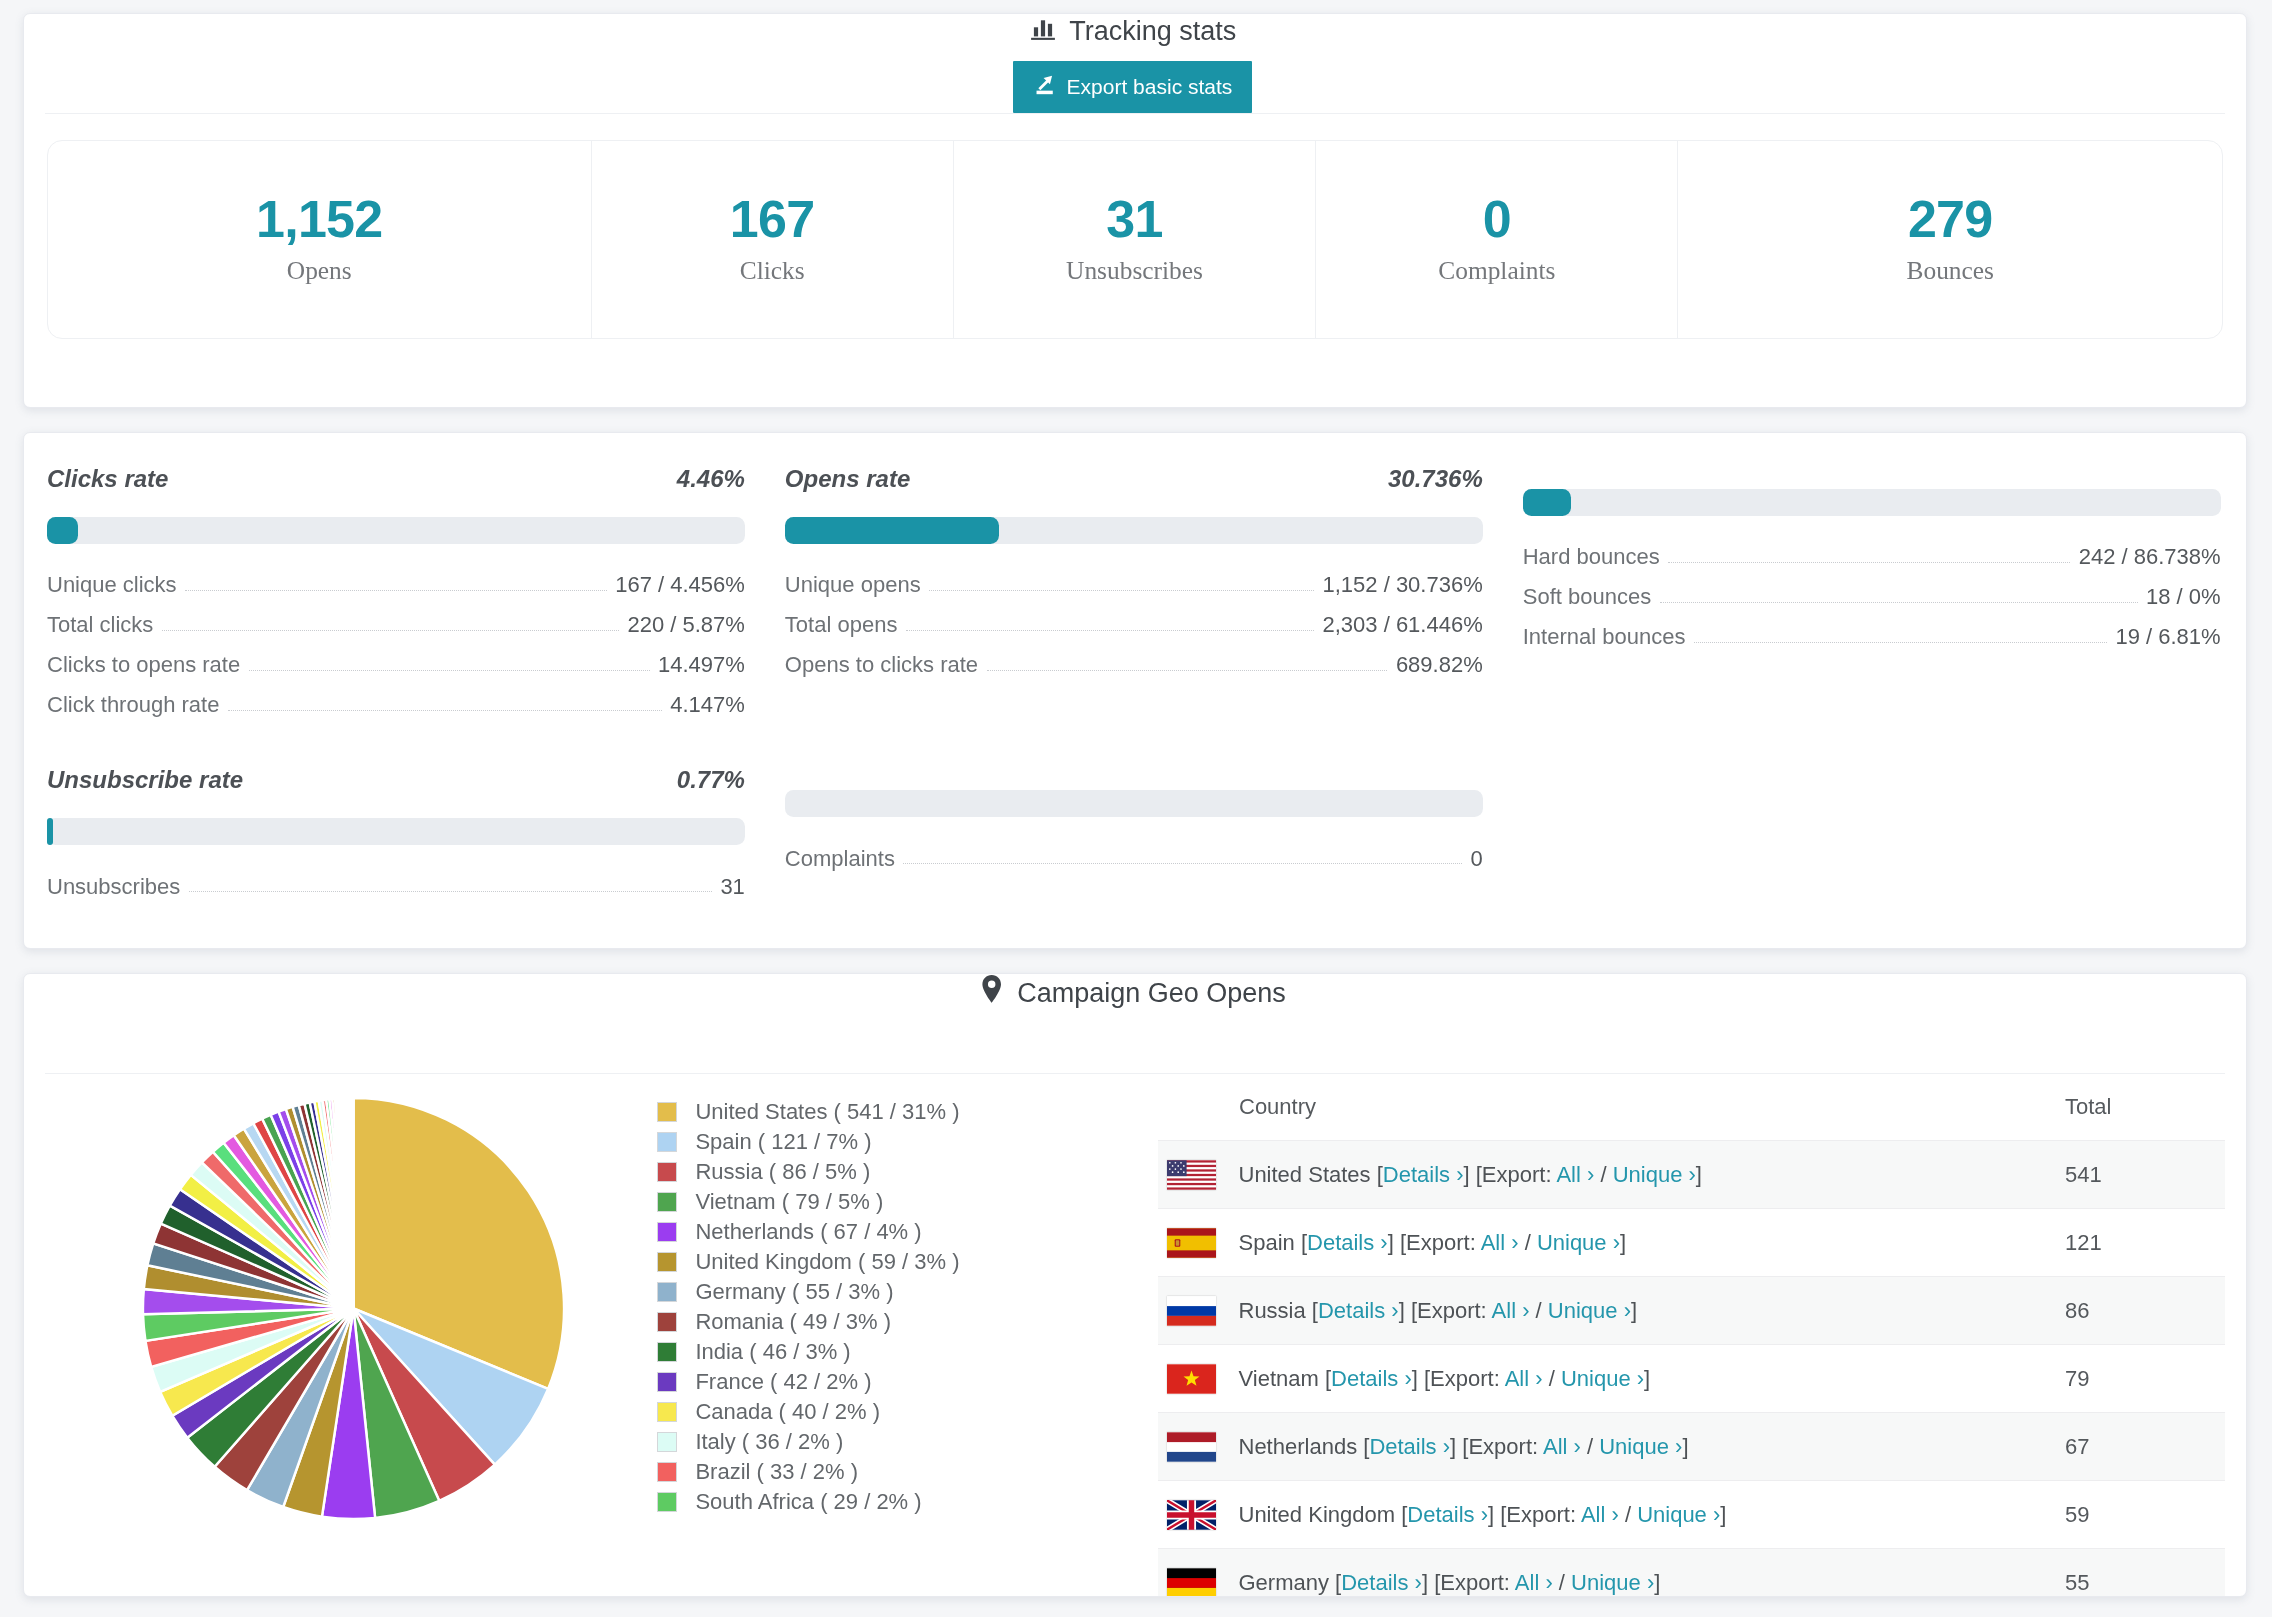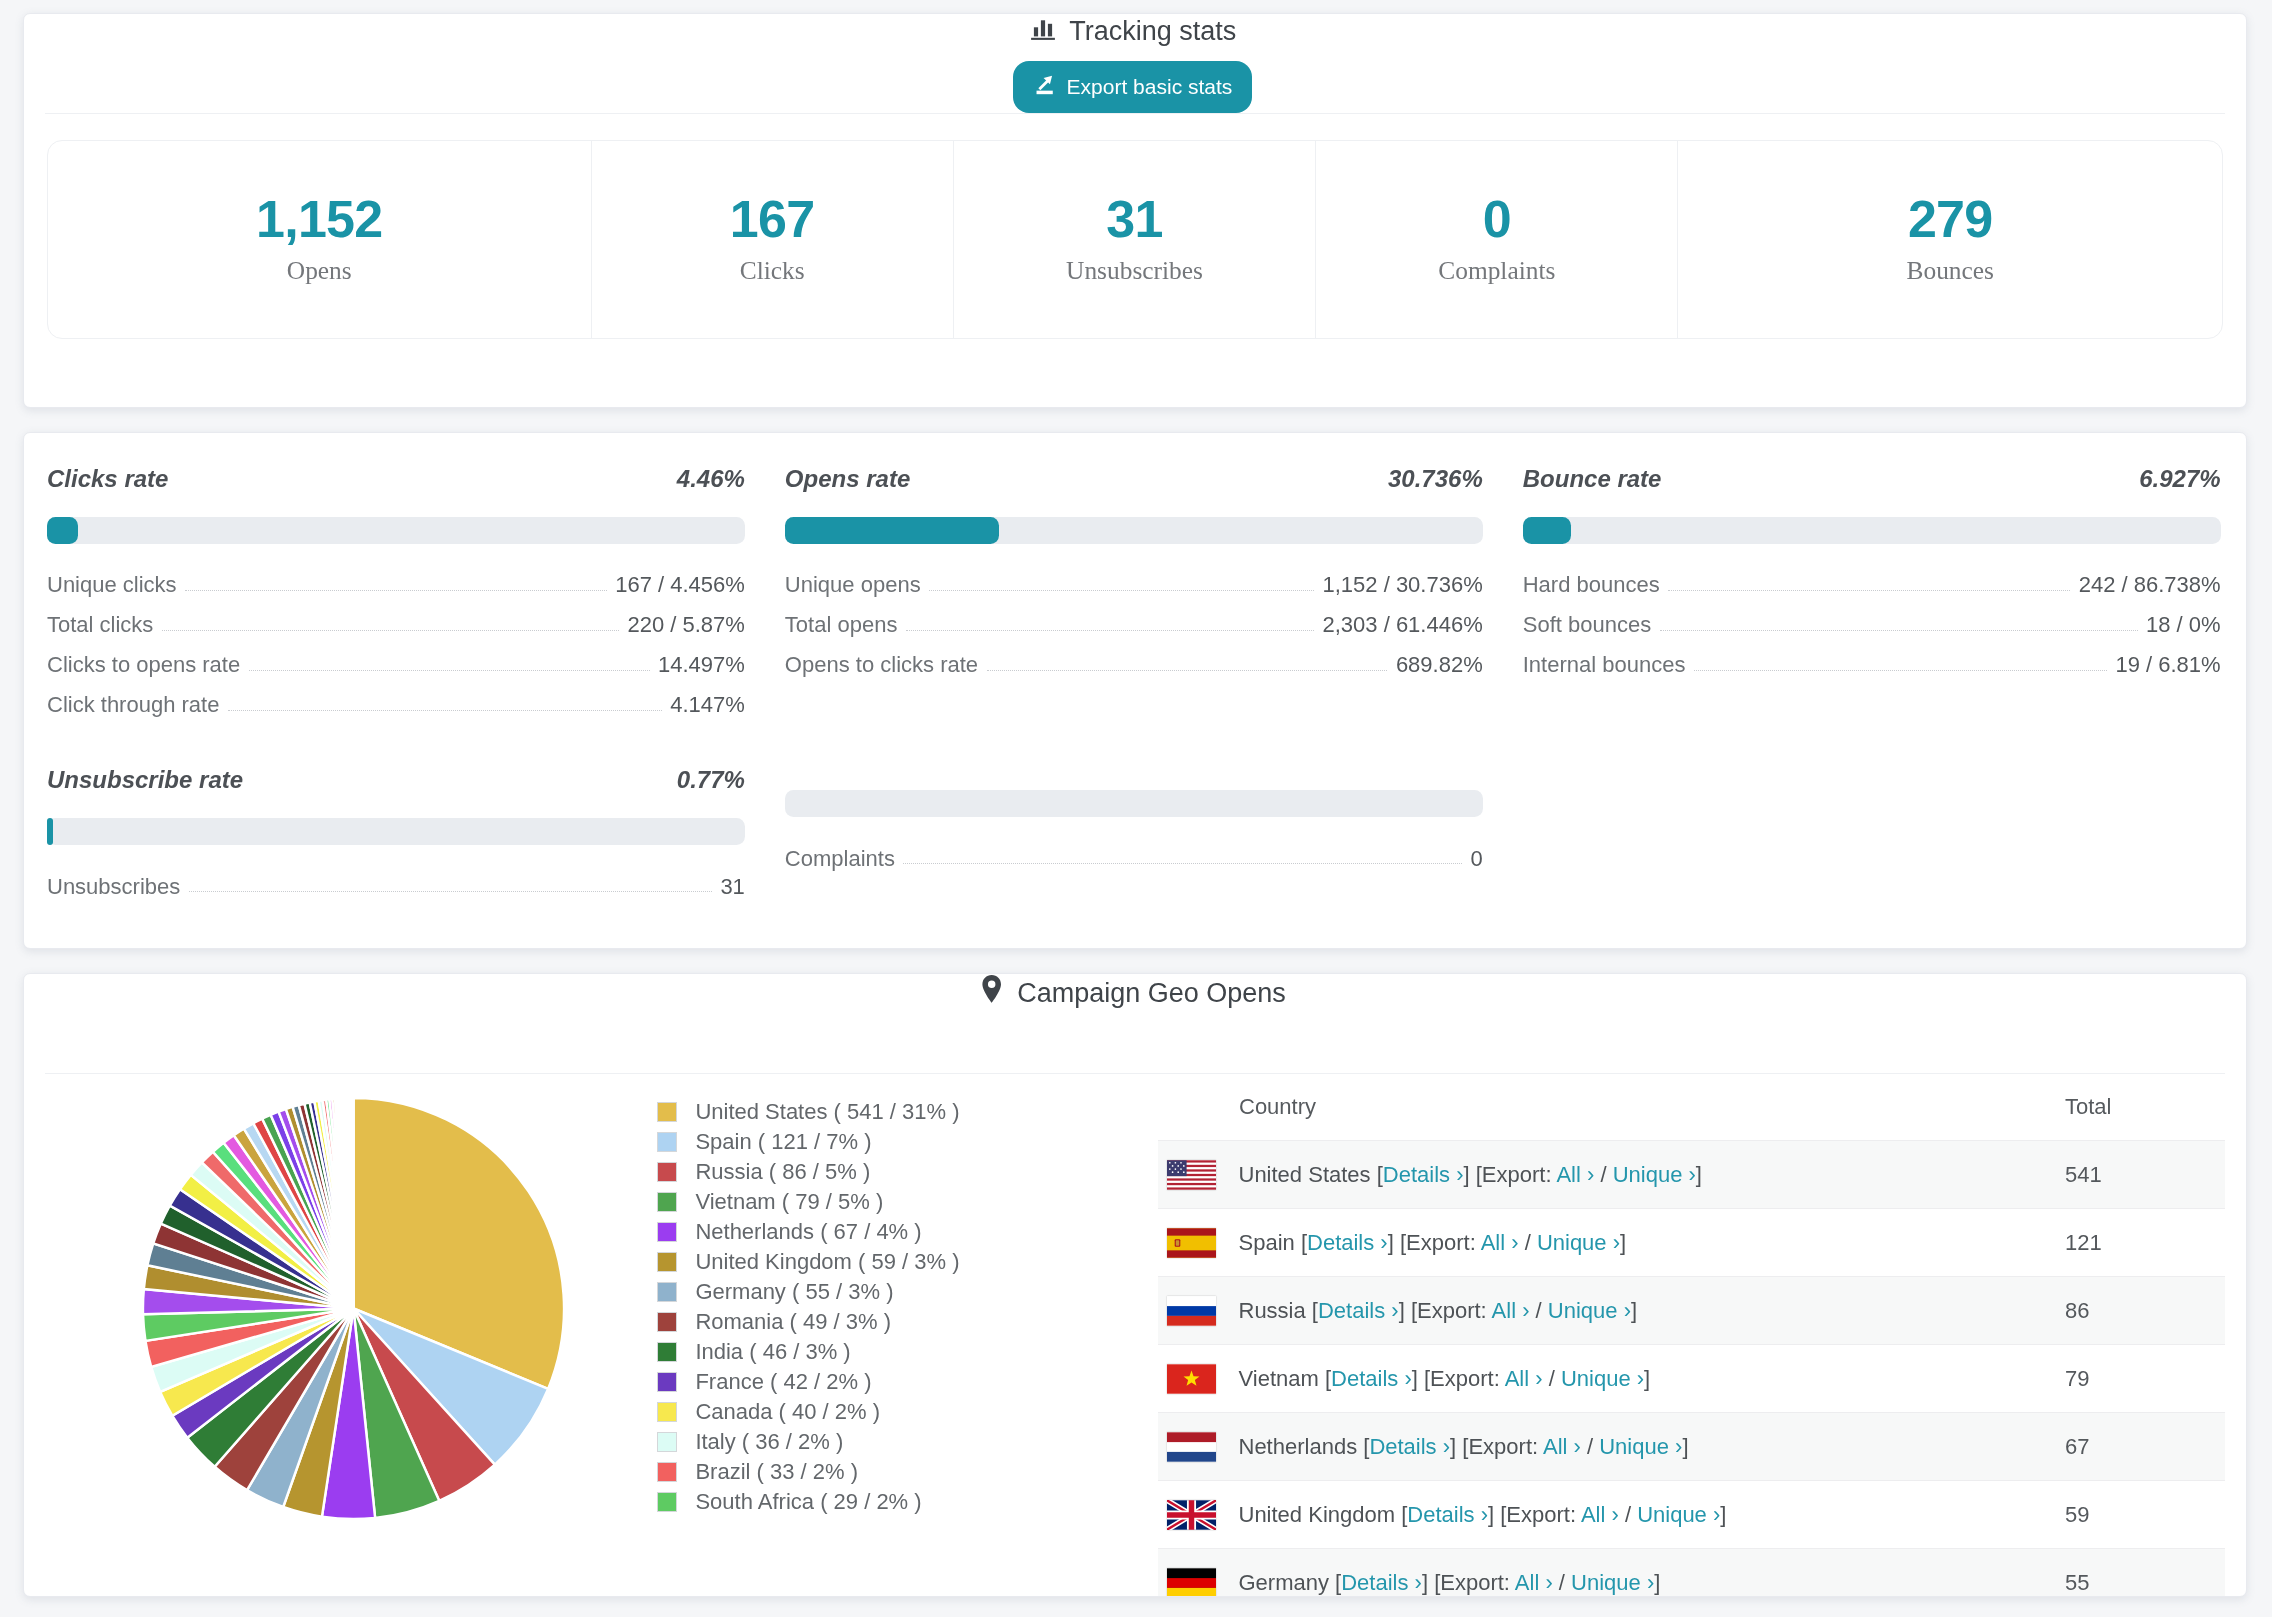--- a/index.html
+++ b/index.html
@@ -24,21 +24,21 @@
     height:99px;display:flex;align-items:center;justify-content:space-between;
     padding:0 35px 0 30px;
     flex-direction:column;
   }
   .card-title{display:flex;align-items:center;gap:12.7px;font-size:27px;font-weight:500;color:#3f4449;}
   .card-title svg{flex:0 0 auto;}
   .h-divider{border-top:1.4px solid #eef0f3;margin:0 21px;height:0;}
 
   .btn-export{
     display:flex;align-items:center;gap:11.3px;
-    background:#1a93a6;color:#ffffff;border:none;border-radius:16px;
+    background:#1a93a6;color:#ffffff;border:none;border-radius:1px;
     font-size:21px;font-family:inherit;padding:12px 20px;cursor:pointer;
   }
 
   
   .stats-strip{
     position:absolute;left:23px;right:23px;top:126px;height:199px;
     border:1.4px solid #eef0f3;border-radius:15px;display:flex;box-sizing:border-box;
   }
   .stat-cell{
     display:flex;flex-direction:column;align-items:center;justify-content:center;
@@ -192,24 +192,20 @@
               <span class="rr-value">2,303 / 61.446%</span>
             </div>
             <div class="rate-row">
               <span class="rr-label">Opens to clicks rate</span>
               <span class="leader"></span>
               <span class="rr-value">689.82%</span>
             </div>
           </div>
         </div>
         <div class="rate-block">
-          <div class="rate-head">
-            <span class="rate-title">Bounce rate</span>
-            <span class="rate-value">6.927%</span>
-          </div>
           <div class="rate-bar">
             <div class="rate-fill" style="width: 6.927%;"></div>
           </div>
           <div class="rate-rows">
             <div class="rate-row">
               <span class="rr-label">Hard bounces</span>
               <span class="leader"></span>
               <span class="rr-value">242 / 86.738%</span>
             </div>
             <div class="rate-row">

